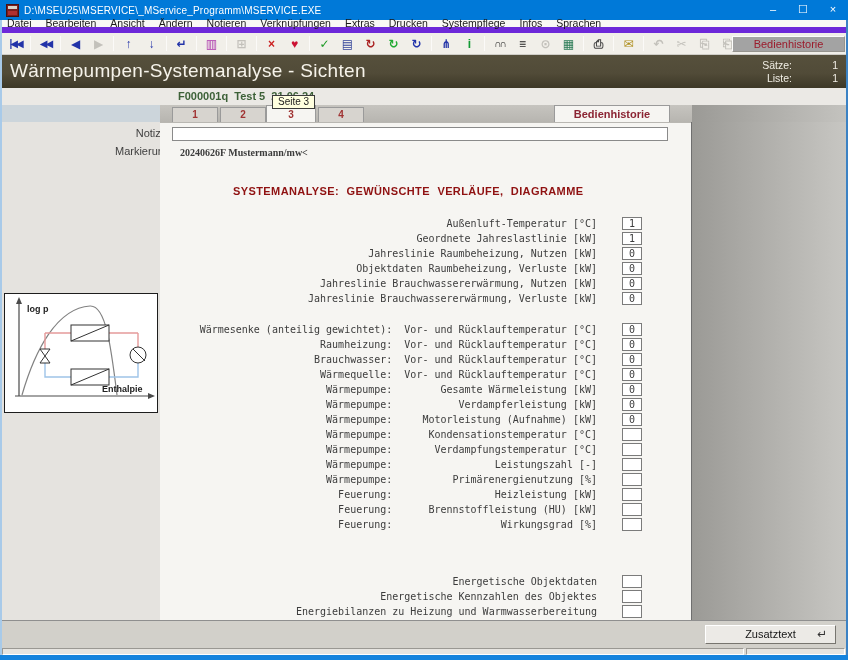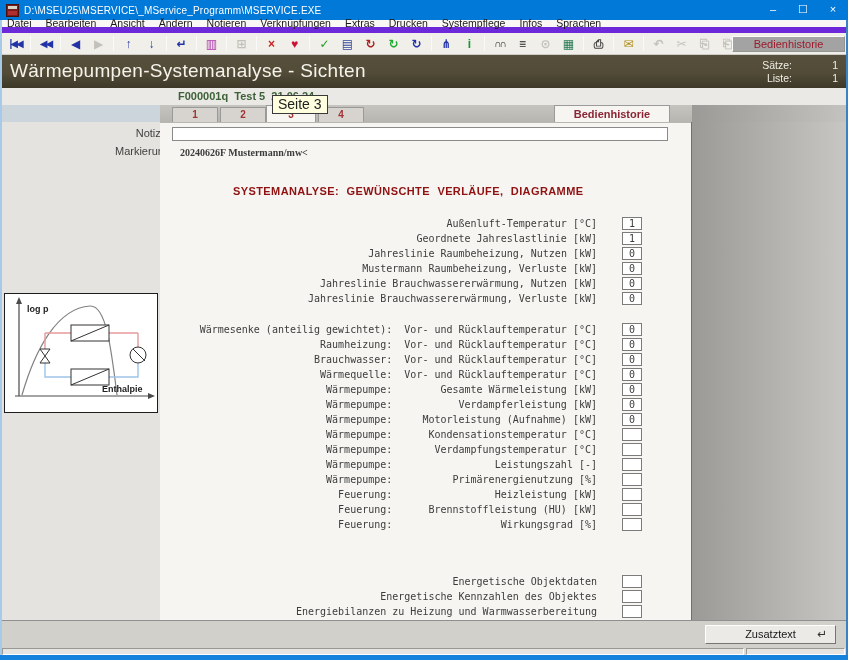--- a/index.html
+++ b/index.html
@@ -29,21 +29,21 @@
 
   
   .header { position:absolute; left:0; top:55px; width:848px; height:33px; background:linear-gradient(180deg,#56503c 0%,#514b38 55%,#3d3827 100%); }
   .page-title { position:absolute; left:10px; top:5px; color:#f6f3ea; font-size:19px; letter-spacing:.3px; }
   .hdr-lbl { position:absolute; color:#f0ede4; font-size:10.5px; width:60px; text-align:right; }
   .hdr-val { position:absolute; color:#f0ede4; font-size:10.5px; width:50px; text-align:right; }
 
   
   .record-strip { position:absolute; left:0; top:88px; width:848px; height:17px; background:#ebe9e5; }
   .record-id { position:absolute; left:178px; top:2px; font-size:11px; font-weight:600; color:#3d6138; white-space:pre; }
-  .tooltip { position:absolute; left:272px; top:95px; background:#ffffdf; border:1px solid #3a3a3a; font-size:14px; color:#222; padding:0px 5px 1px 5px; z-index:30; }
+  .tooltip { position:absolute; left:272px; top:95px; background:#ffffdf; border:1px solid #3a3a3a; font-size:10px; color:#222; padding:0px 5px 1px 5px; z-index:30; }
 
   
   .tabrow { position:absolute; left:0; top:105px; width:848px; height:17px; }
   .tabrow .seg-left { position:absolute; left:0; top:0; width:160px; height:17px; background:#ccd5db; }
   .tabrow .seg-mid { position:absolute; left:160px; top:0; width:532px; height:17px; background:linear-gradient(180deg,#c6c4bf,#b7b5b0); }
   .tabrow .seg-right { position:absolute; left:692px; top:0; width:156px; height:17px; background:linear-gradient(90deg,#9b9a96,#c4c3bf); }
   .tab { position:absolute; top:2px; height:15px; background:#d7d4cf; border:1px solid #9a9a9a; border-bottom:none; color:#a03333; font-weight:bold; font-size:10px; text-align:center; line-height:14px; }
   .tab.active { top:0; height:17px; background:#f6f5f2; line-height:17px; z-index:2; }
   .tab-right { position:absolute; left:554px; top:0; width:116px; height:17px; background:#f6f5f2; border:1px solid #9a9a9a; border-bottom:none; color:#8b2433; font-weight:600; font-size:11px; text-align:center; line-height:16px; }
 
@@ -218,21 +218,21 @@
           </div>
           <div class="row">
             <span class="rlabel">Geordnete Jahreslastlinie [kW]</span>
             <span class="rbox">1</span>
           </div>
           <div class="row">
             <span class="rlabel">Jahreslinie Raumbeheizung, Nutzen [kW]</span>
             <span class="rbox">0</span>
           </div>
           <div class="row">
-            <span class="rlabel">Mustermann Raumbeheizung, Verluste [kW]</span>
+            <span class="rlabel">Objektdaten Raumbeheizung, Verluste [kW]</span>
             <span class="rbox">0</span>
           </div>
           <div class="row">
             <span class="rlabel">Jahreslinie Brauchwassererwärmung, Nutzen [kW]</span>
             <span class="rbox">0</span>
           </div>
           <div class="row">
             <span class="rlabel">Jahreslinie Brauchwassererwärmung, Verluste [kW]</span>
             <span class="rbox">0</span>
           </div>

